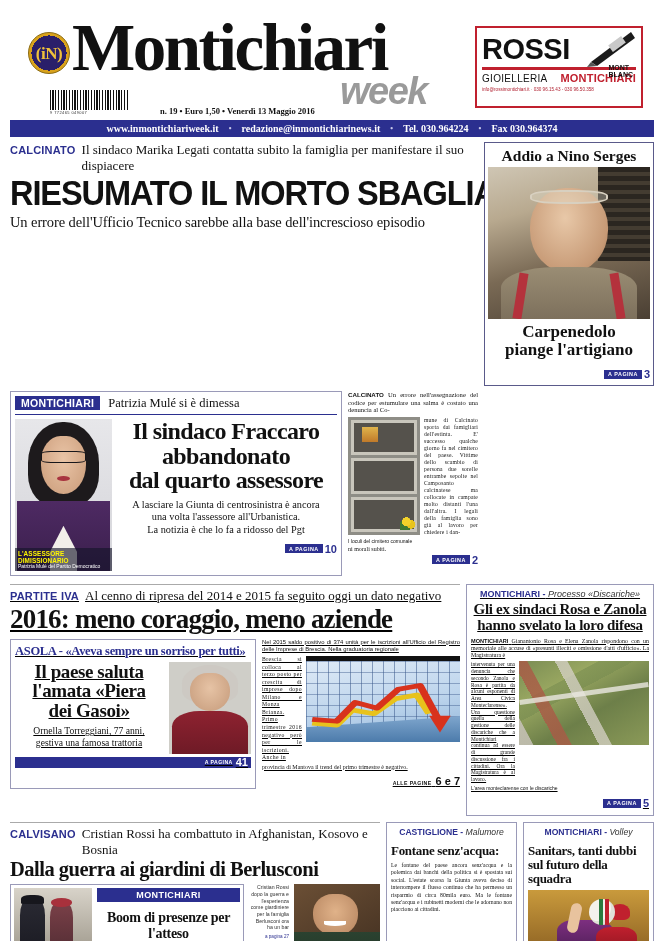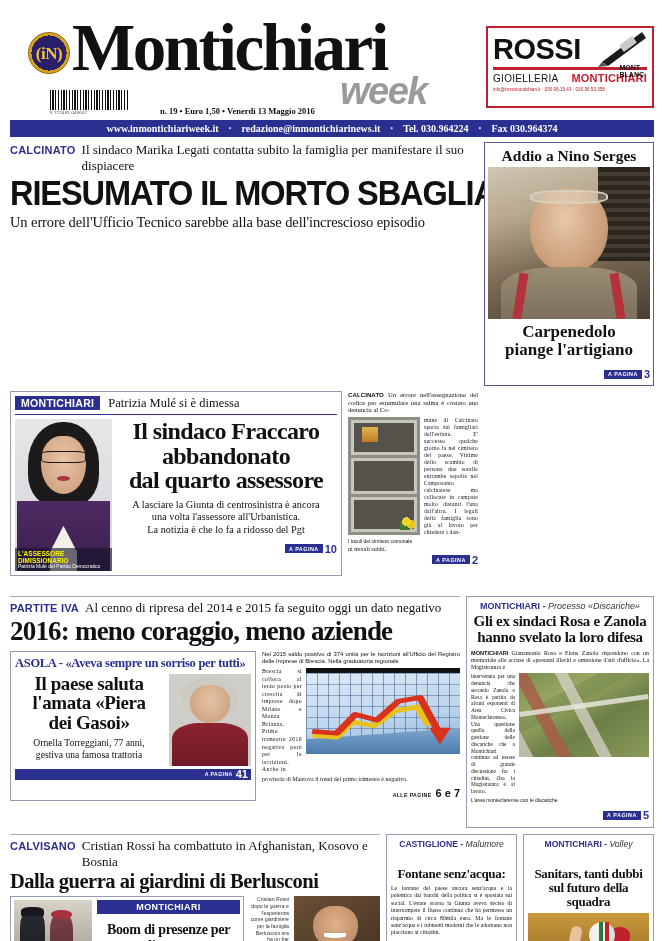--- a/index.html
+++ b/index.html
@@ -55,21 +55,21 @@
     font-family: "Liberation Sans", sans-serif;
   }
   .issue-line {
     position: absolute; left: 150px; top: 96px;
     font-family: "Liberation Serif", serif;
     font-weight: bold; font-size: 8.5px; color: #111;
   }
 
   
   .rossi-ad {
-    position: absolute; right: 0; top: 16px;
+    position: absolute; right: 11px; top: 16px;
     width: 168px; height: 82px;
     border: 2px solid #c0202e; background: #fff;
     padding: 3px 5px;
   }
   .rossi-name {
     font-family: "Liberation Sans", sans-serif;
     font-weight: bold; font-size: 29px; color: #111;
     letter-spacing: -0.5px; line-height: 1; margin-top: 4px;
   }
   .rossi-pen {
@@ -294,21 +294,21 @@
     flex: 1; font-size: 5.6px; line-height: 1.25; color: #111;
     text-align: justify; letter-spacing: 0.2px;
   }
   .calc-cap {
     font-family: "Liberation Sans", sans-serif;
     font-size: 5px; color: #111; margin-top: 2px;
   }
   .calc-tail { font-size: 6px; color: #111; margin-top: 2px; }
 
   
-  .row3 { display: flex; gap: 6px; margin-top: 20px; }
+  .row3 { display: flex; gap: 6px; margin-top: 8px; text-decoration: underline; }
   .piva-left { width: 450px; }
   .hr-top { height: 1px; background: #aaa; margin-bottom: 3px; }
   .piva-head {
     font-family: "Liberation Serif", serif;
     font-weight: bold; font-size: 27px; color: #111;
     letter-spacing: -0.8px; line-height: 1.05; margin-top: 1px;
   }
   .piva-body { display: flex; gap: 6px; margin-top: 5px; }
   .asola-box { width: 246px; border: 1px solid #9a9ab8; padding: 4px; }
   .asola-kick {
@@ -528,21 +528,21 @@
   .small2 { flex: 1; display: flex; gap: 6px; }
   .sm-box { flex: 1; border: 1px solid #9a9ab8; padding: 4px; }
   .sm-kick {
     font-family: "Liberation Sans", sans-serif;
     font-weight: bold; font-size: 8.6px; color: #2b2f8f; text-align: center;
   }
   .sm-kick i { font-weight: normal; font-style: italic; color: #333; }
   .sm-head {
     font-family: "Liberation Serif", serif;
     font-weight: bold; font-size: 13px; color: #111;
-    text-align: center; line-height: 1.1; margin-top: 18px;
+    line-height: 1.1; margin-top: 7px;
     letter-spacing: -0.3px;
   }
   .sm-body {
     font-size: 5.7px; line-height: 1.3; color: #111;
     text-align: justify; margin-top: 4px;
   }
   .sm-pg { text-align: right; margin-top: 2px; }
   .volley-photo {
     width: 100%; height: 66px; position: relative; overflow: hidden;
     background: linear-gradient(#c99a3c, #8a5f22);

